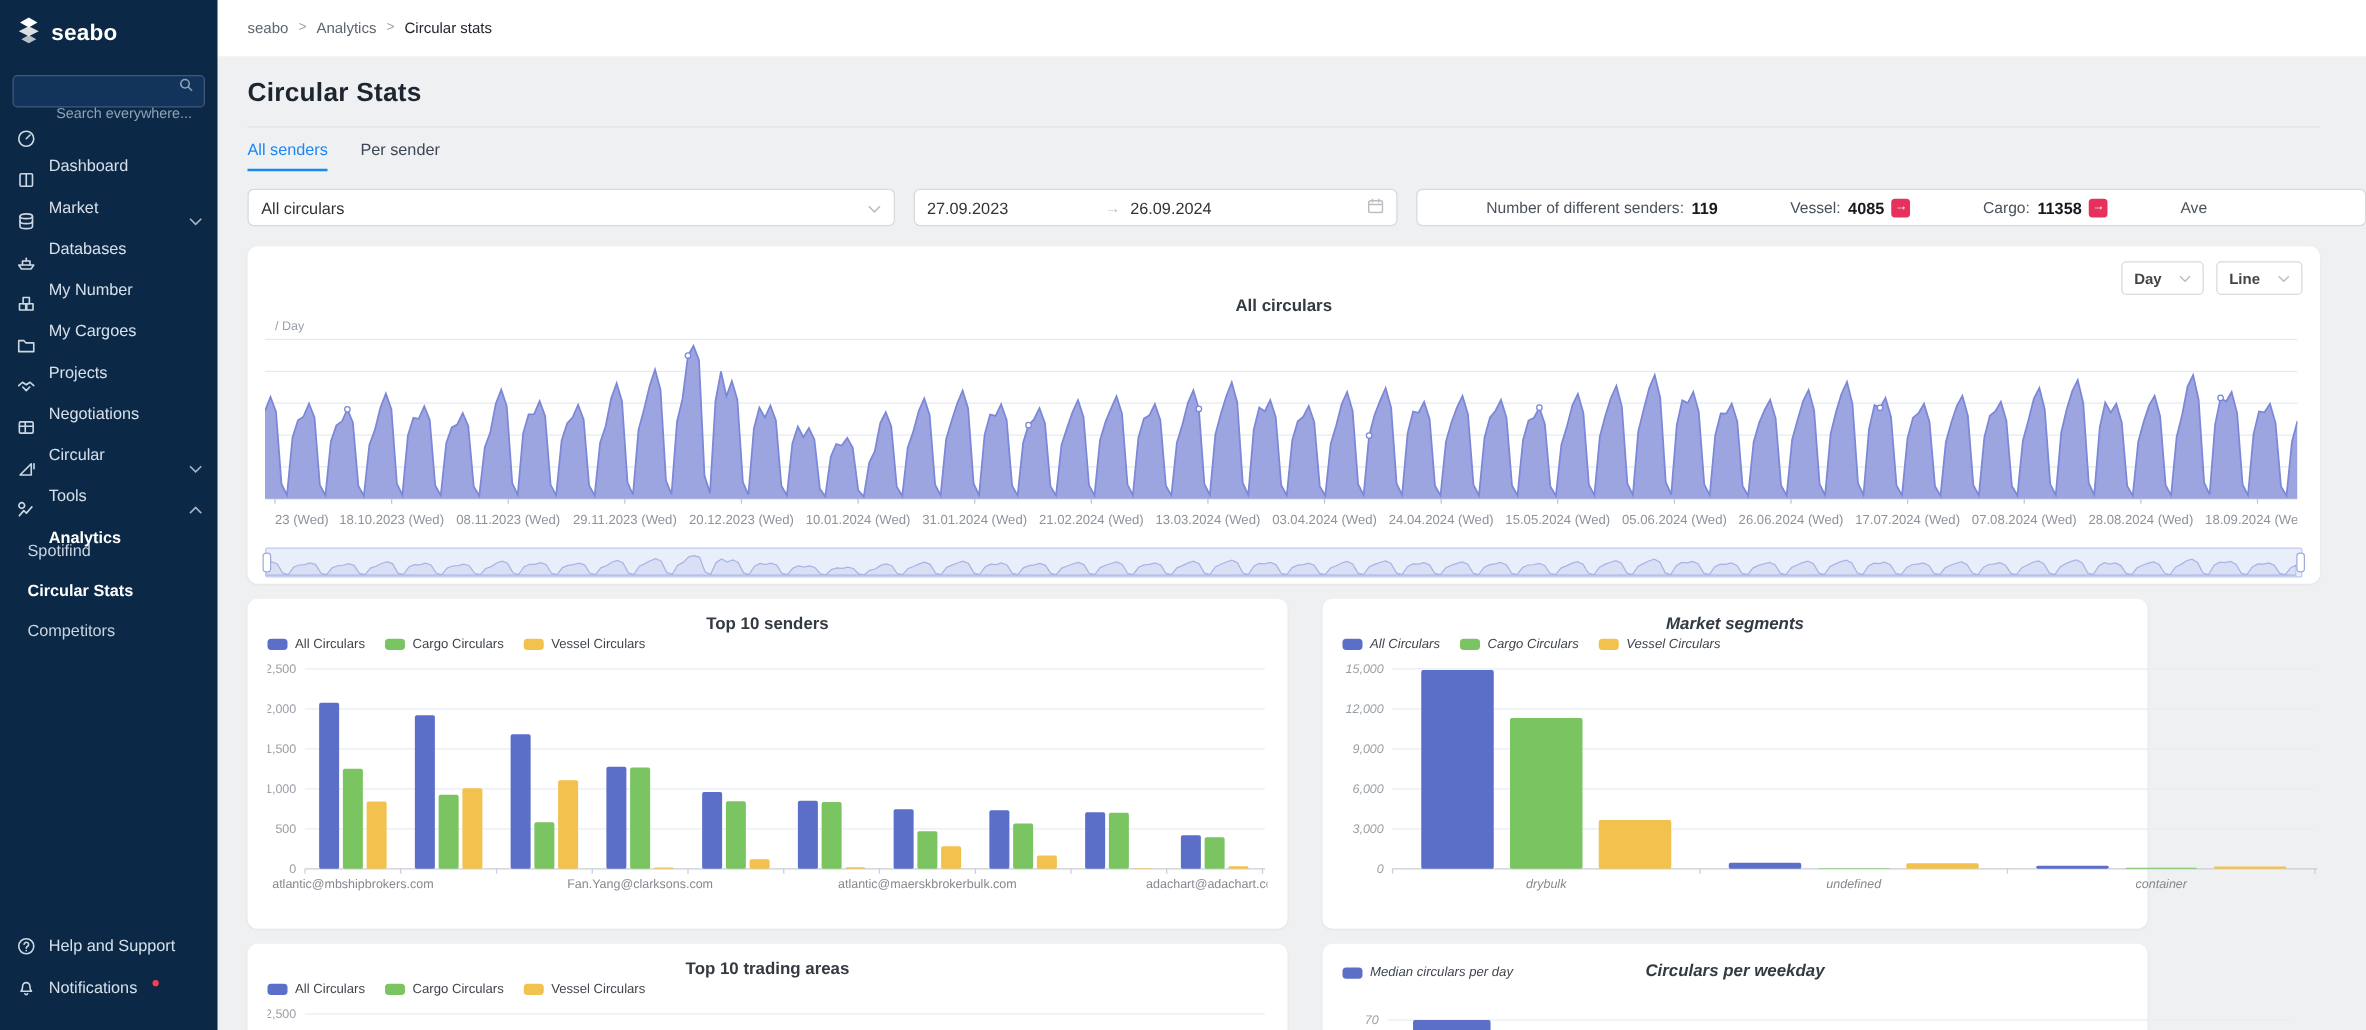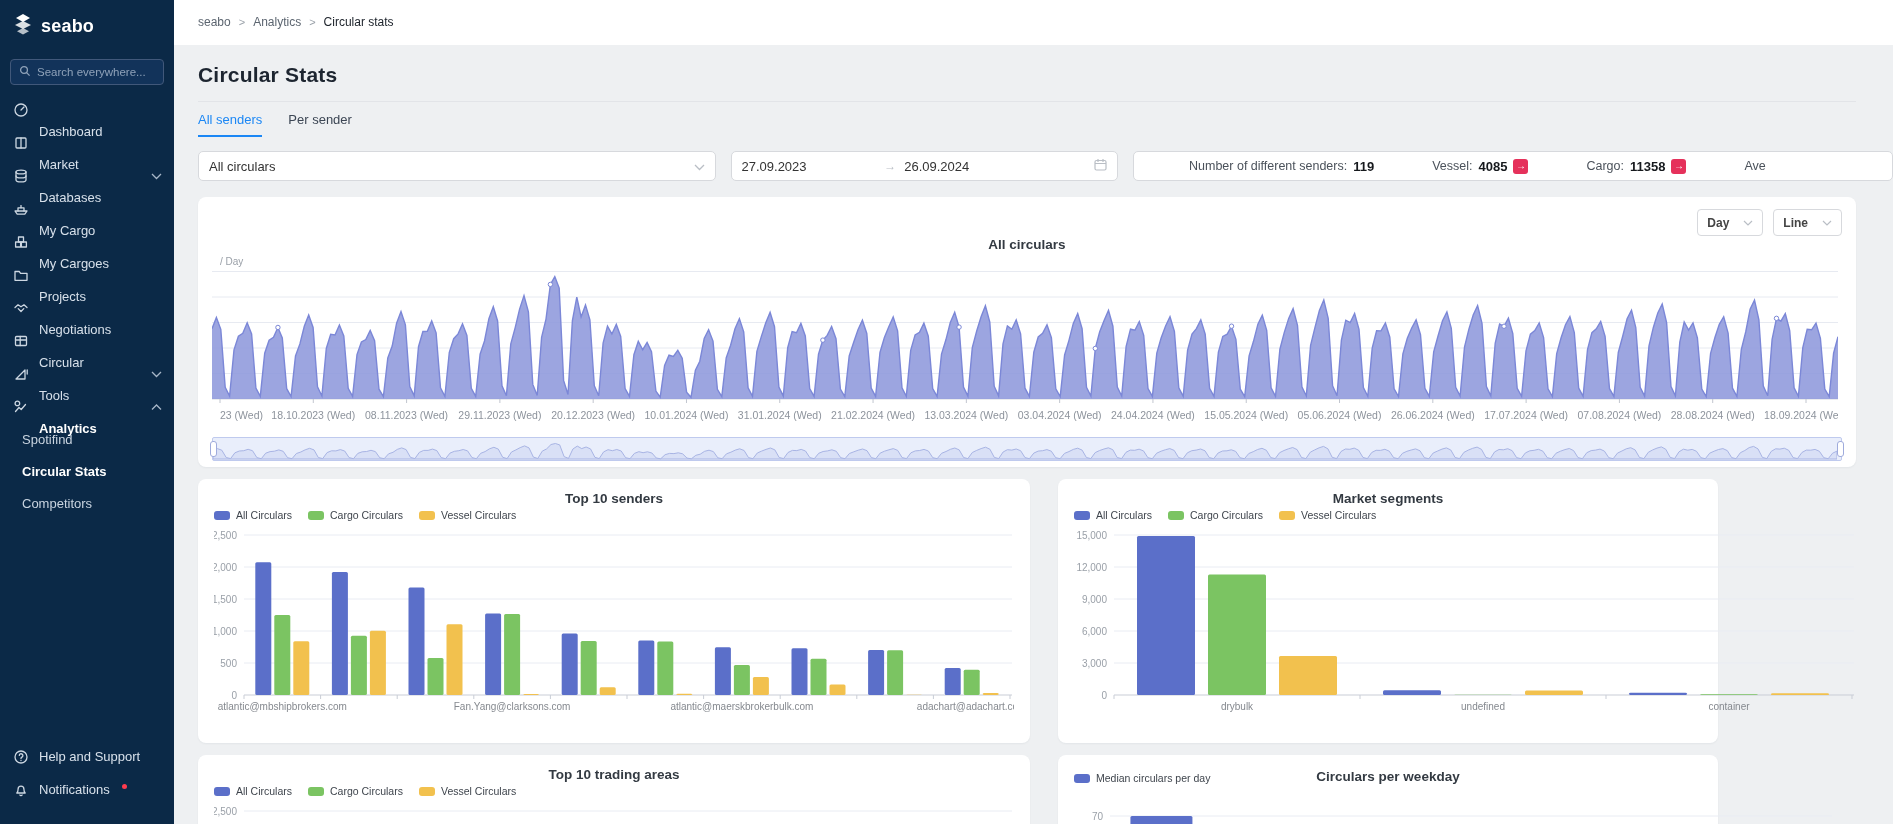--- a/index.html
+++ b/index.html
@@ -5,22 +5,22 @@
   * { margin:0; padding:0; box-sizing:border-box; }
   html,body { width:1893px; height:824px; overflow:hidden; background:#eef0f2;
     font-family:"Liberation Sans", sans-serif; }
 
   
   .sidebar { position:absolute; left:0; top:0; width:174px; height:824px;
     background:#0b2947; color:#dbe4ee; z-index:5; }
   .logo { display:flex; align-items:center; gap:7px; padding:13px 12px 10px 12px; }
   .logo-text { color:#fff; font-size:18px; font-weight:bold; letter-spacing:.2px; }
   .searchbox { margin:10px 10px 6px 10px; height:26px; background:#12335a;
-    border:1px solid #41587a; border-radius:4px; display:flex; align-items:center;
-    gap:6px; padding:0 8px; }
+    border:1px solid #41587a; border-radius:4px; display:flex; align-items:flex-end;
+    gap:6px; padding:0 8px;flex-direction:column; }
   .searchbox input { background:transparent; border:none; outline:none; color:#aebdd0;
     font-size:11.5px; width:110px; font-family:"Liberation Sans",sans-serif; }
   .searchbox input::placeholder { color:#8fa2b9; }
   .nav { margin-top:8px; }
   .nav-item { display:flex; align-items:center; gap:10px; height:33px; padding:0 12px;
     font-size:13px; cursor:pointer; color:#d7e0ea; }
   .nav-item .lbl { flex:1;margin-top:44px; }
   .nav-item .icon { width:17px; height:17px; display:flex; align-items:center; justify-content:center; }
   .nav-sub { }
   .nav-sub-item { height:32px; display:flex; align-items:center; padding-left:22px;
@@ -72,21 +72,21 @@
   .main-card .chart-title { margin-top:28px; }
   .yunit { font-size:10px; color:#9aa0a8; margin:4px 0 0 8px; }
   .navigator { position:relative; margin-top:8px; height:24px; border:1px solid #bfcaee;
     background:#e9eefb; border-radius:2px; }
   .nav-handle { position:absolute; top:3px; width:7px; height:16px; background:#fff;
     border:1px solid #9fabdc; border-radius:3px; cursor:ew-resize; z-index:2; }
 
   .cards-row { display:flex; gap:28px; margin:12px 37px 0 0; }
   .half-card { padding:12px 16px; height:264px; position:relative; }
   .half-card.left { width:832px; }
-  .half-card.right { width:660px; }
+  .half-card.right { width:660px;font-style:italic; }
   .legend-row { display:flex; gap:16px; align-items:center; margin-top:3px; }
   .legend-item { display:flex; align-items:center; gap:6px; font-size:10.5px; color:#3f454d; cursor:pointer; }
   .legend-swatch { width:16px; height:9px; border-radius:3px; display:inline-block; }
   .row3 .half-card { height:220px; }
   .legend-abs { position:absolute; left:16px; top:14px; }
   svg text { font-family:"Liberation Sans",sans-serif; }
 </style>
 </head>
 <body>
 
@@ -143,21 +143,21 @@
           </svg></span>
       </div>
       <div class="nav-item">
         <span class="icon">
           <svg width="16" height="16" viewBox="0 0 16 16">
             <path d="M2 10 h12 l-2.2 3.2 H4.2 Z" fill="none" stroke="#cdd7e2" stroke-width="1.3" stroke-linecap="round" stroke-linejoin="round"></path>
             <path d="M5 10 V6.8 h6 V10" fill="none" stroke="#cdd7e2" stroke-width="1.3" stroke-linecap="round" stroke-linejoin="round"></path>
             <path d="M8 6.8 V4.6" fill="none" stroke="#cdd7e2" stroke-width="1.3" stroke-linecap="round" stroke-linejoin="round"></path>
           </svg>
         </span>
-        <span class="lbl" style="">My Cargo</span>
+        <span class="lbl" style="">My Number</span>
       </div>
       <div class="nav-item">
         <span class="icon">
           <svg width="16" height="16" viewBox="0 0 16 16">
             <rect x="2.6" y="8" width="5" height="5" fill="none" stroke="#cdd7e2" stroke-width="1.3" stroke-linecap="round" stroke-linejoin="round"></rect>
             <rect x="8.4" y="8" width="5" height="5" fill="none" stroke="#cdd7e2" stroke-width="1.3" stroke-linecap="round" stroke-linejoin="round"></rect>
             <rect x="5.5" y="3" width="5" height="5" fill="none" stroke="#cdd7e2" stroke-width="1.3" stroke-linecap="round" stroke-linejoin="round"></rect>
           </svg>
         </span>
         <span class="lbl" style="">My Cargoes</span>

